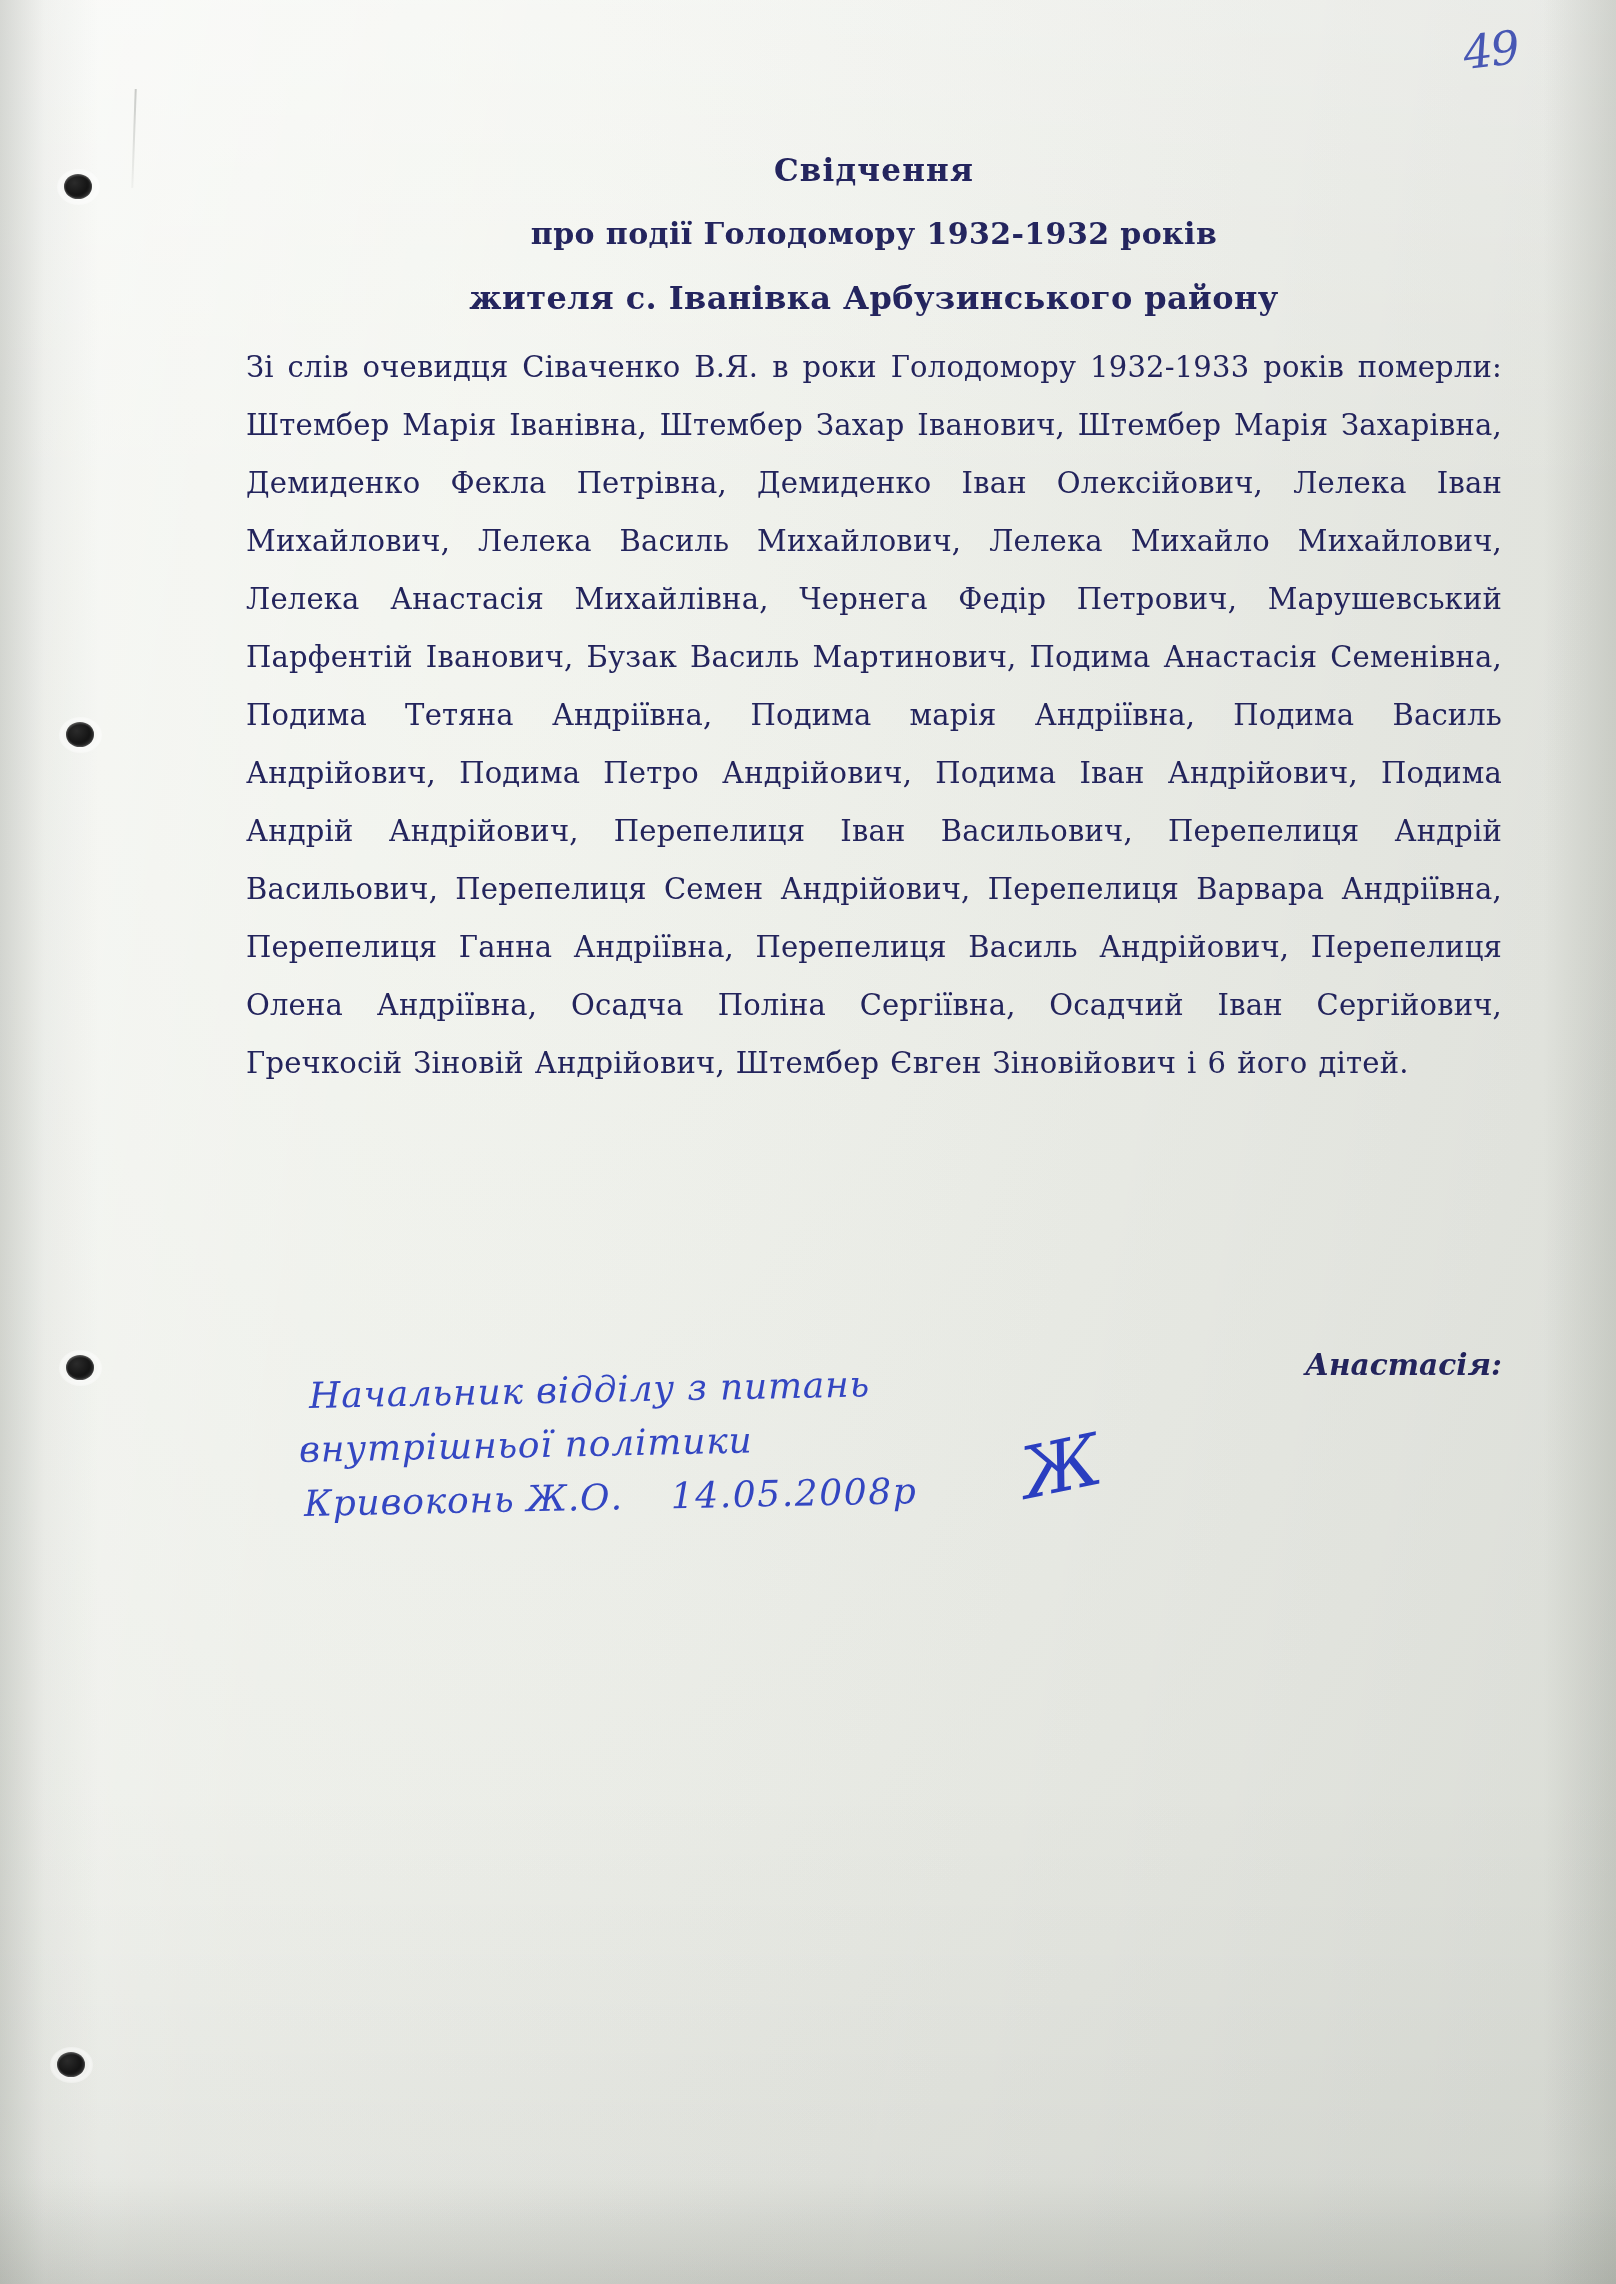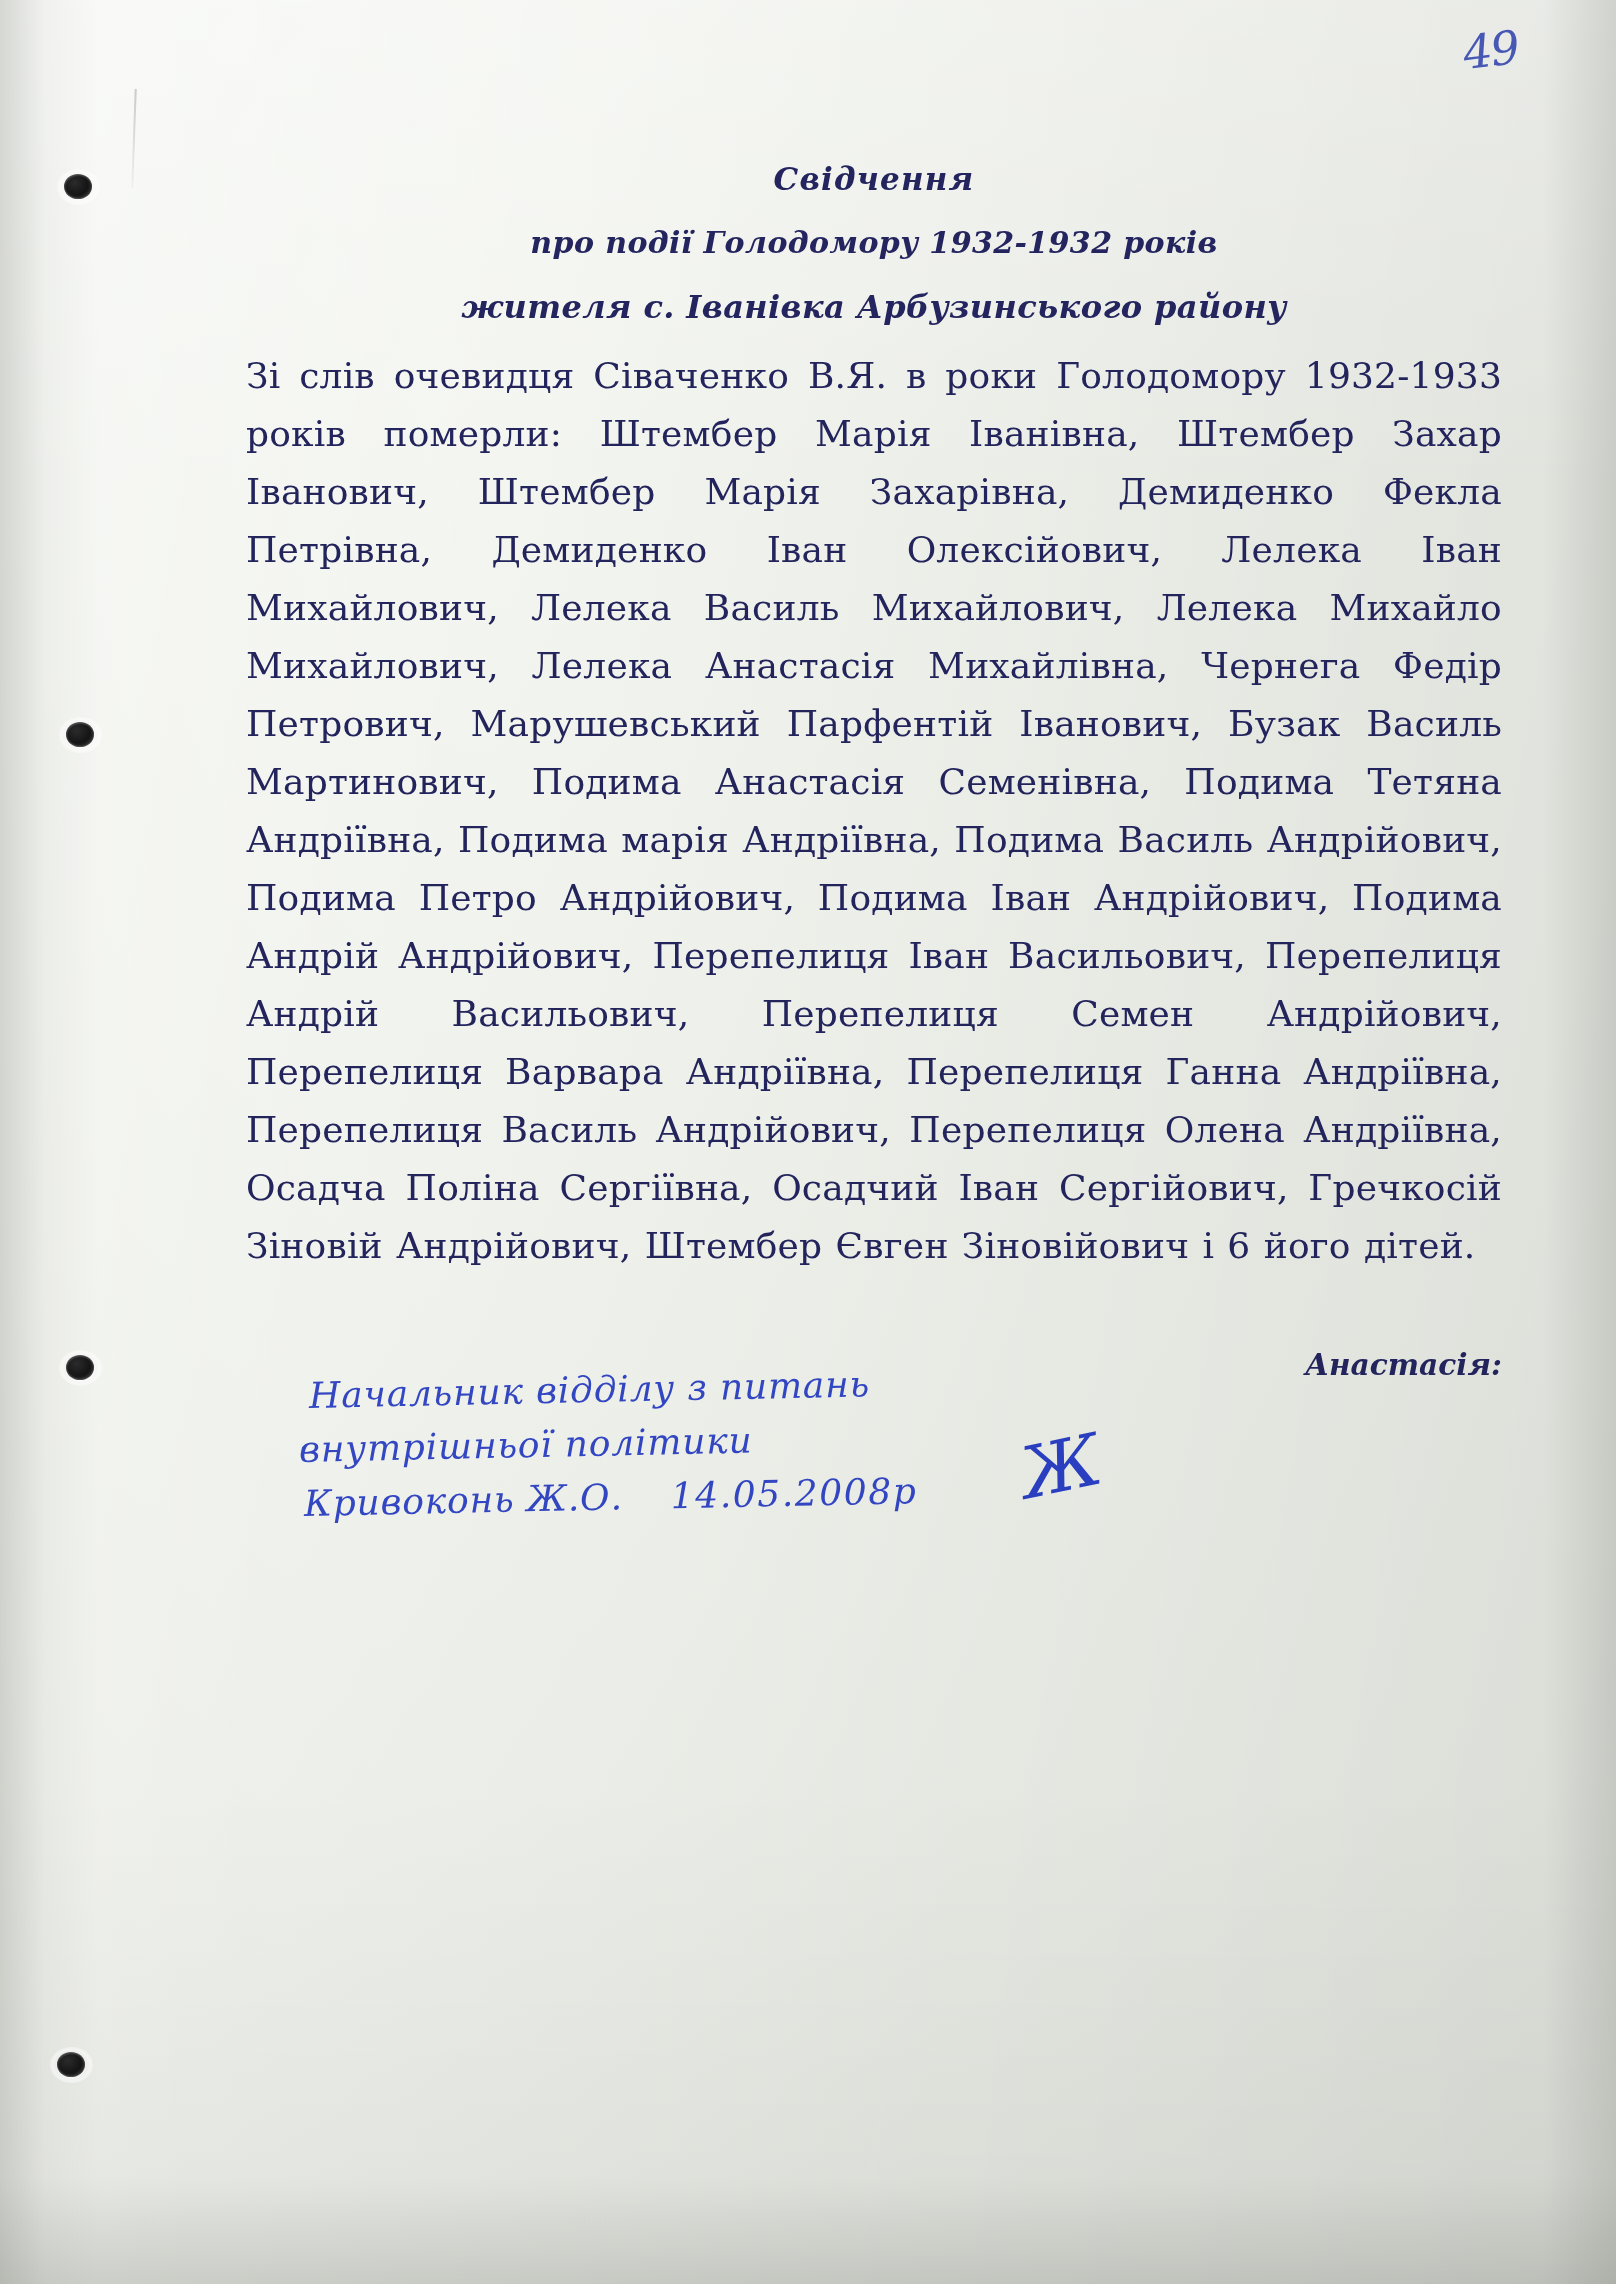--- a/index.html
+++ b/index.html
@@ -98,32 +98,31 @@
     top: 152px;
     width: 1256px;
   }
 
   .title-block {
     text-align: center;
     color: #24255e;
   }
   .title-line {
     font-family: "DejaVu Serif", serif;
-    font-style: italic;
     font-weight: 700;
-    margin: 9px 0 28px 0;
+    margin: 0 0 28px 0;
   }
   .t1 { font-size: 31px; letter-spacing: 1.2px; }
   .t2 { font-size: 30px; letter-spacing: 0.4px; }
   .t3 { font-size: 32px; letter-spacing: 0.4px; margin-bottom: 21.3px; }
 
   .body-text {
     margin: 0;
     font-family: "DejaVu Serif", serif;
-    font-size: 36px;
+    font-size: 29px;
     line-height: 58px;
     color: #23245c;
     text-align: justify;
     text-justify: inter-word;
     letter-spacing: 0.2px;
     word-spacing: 1.6px;
   }
 
   .signed-label {
     position: absolute;

